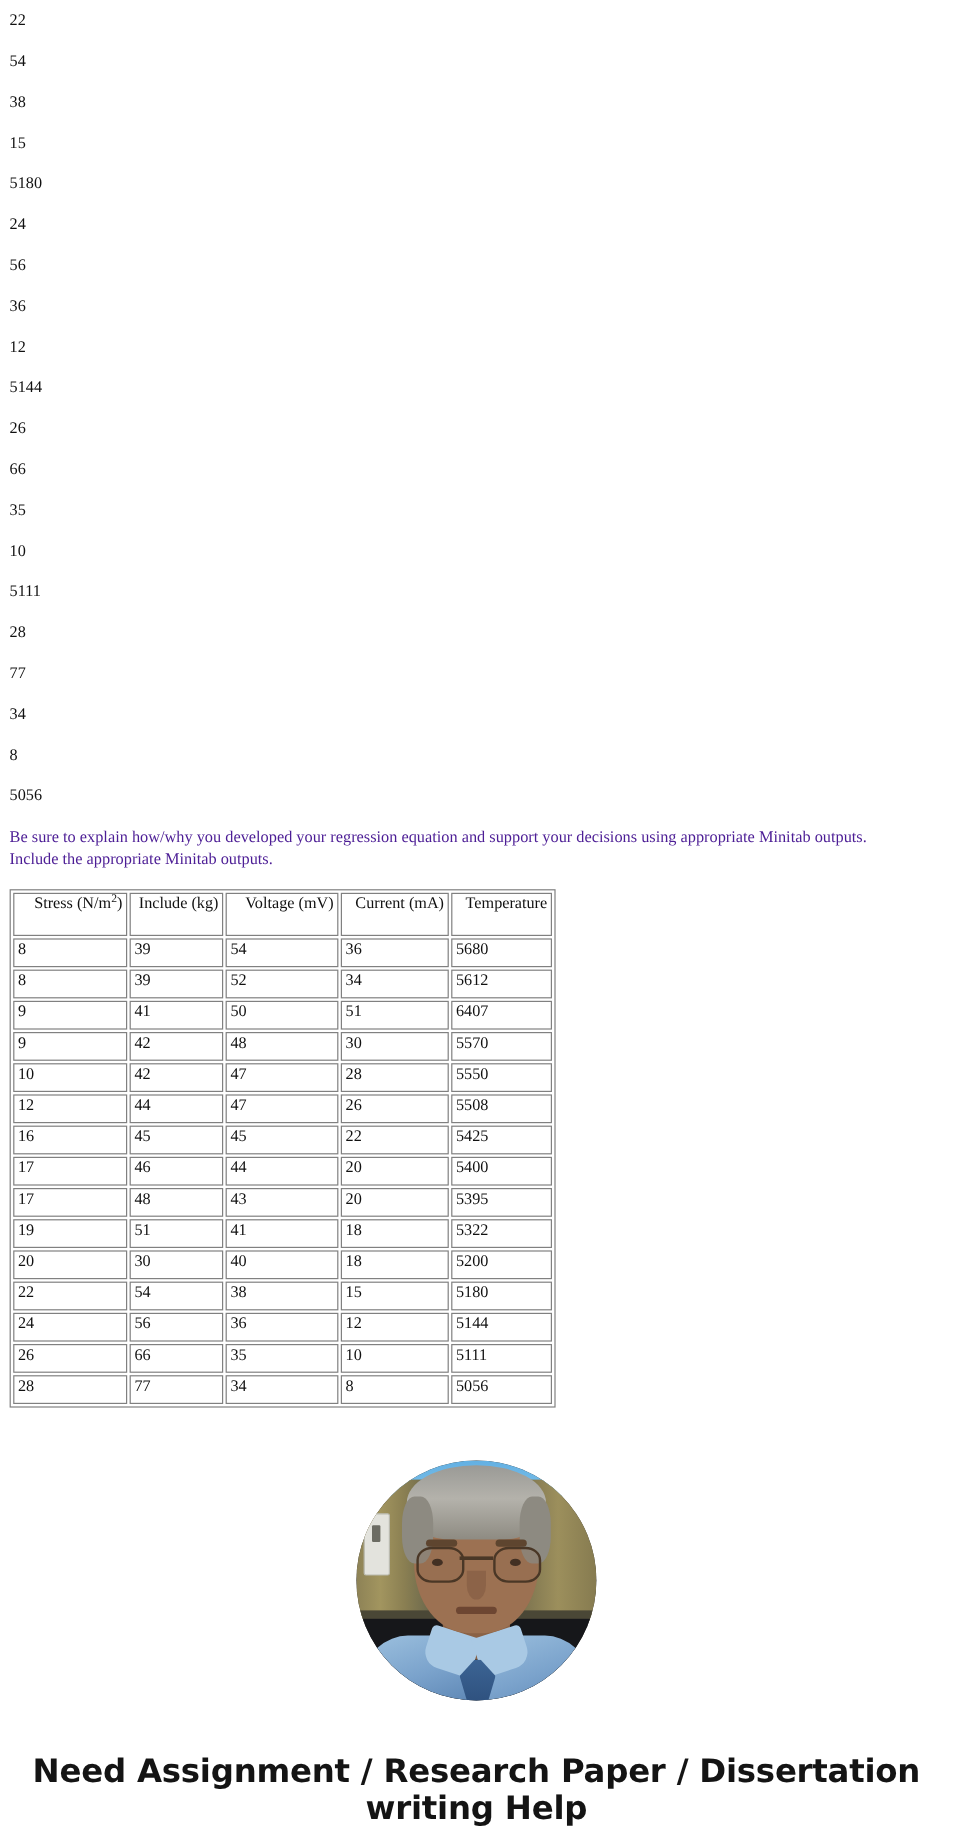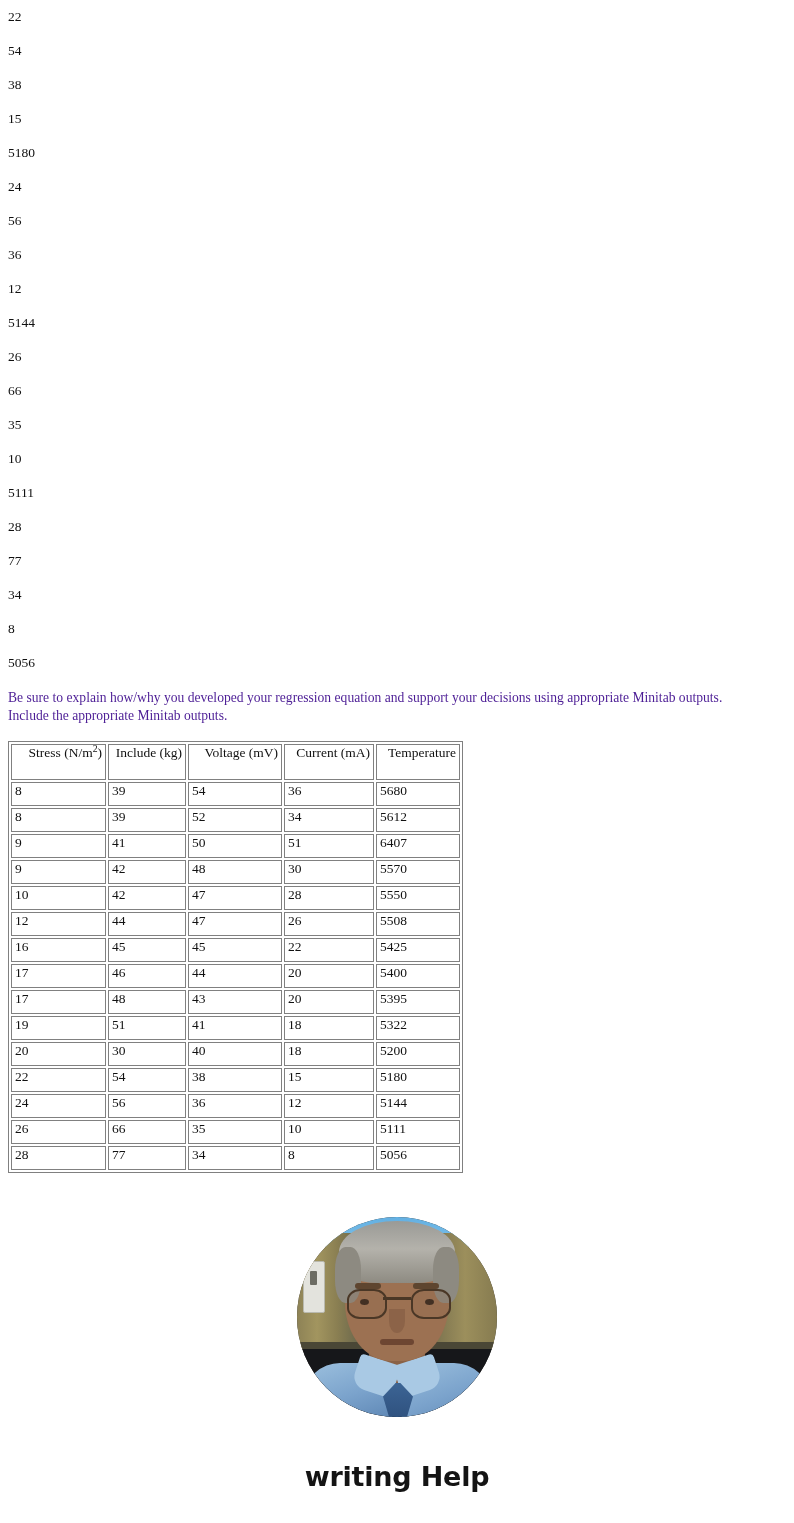--- a/index.html
+++ b/index.html
@@ -378,15 +378,16 @@
     <div class="p-eye-r"></div>
     <div class="p-glass-l"></div>
     <div class="p-glass-r"></div>
     <div class="p-bridge"></div>
     <div class="p-nose"></div>
     <div class="p-mouth"></div>
   </div>
 </div>
 
 <div class="promo">
+  <span class="promo-line">Need Assignment / Research Paper / Dissertation</span>
   <span class="promo-line">writing Help</span>
 
 </div>
 
 </body></html>

